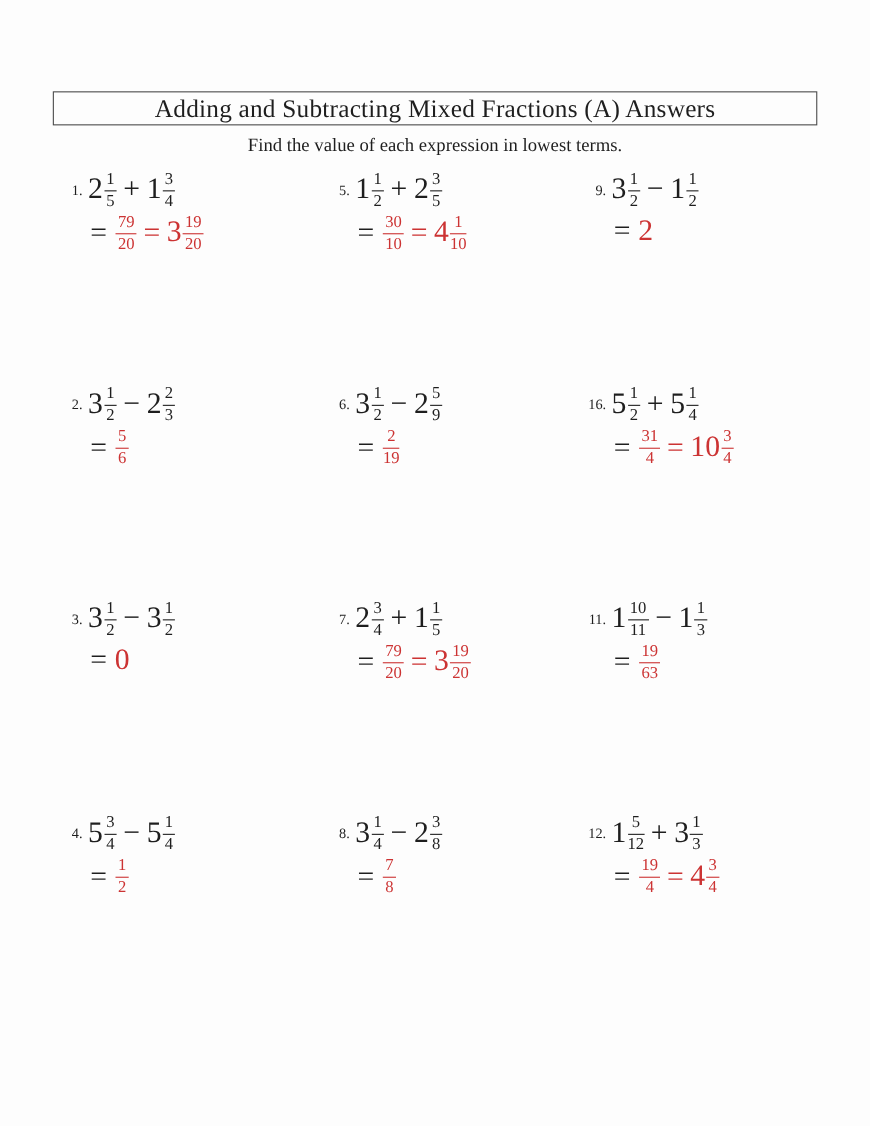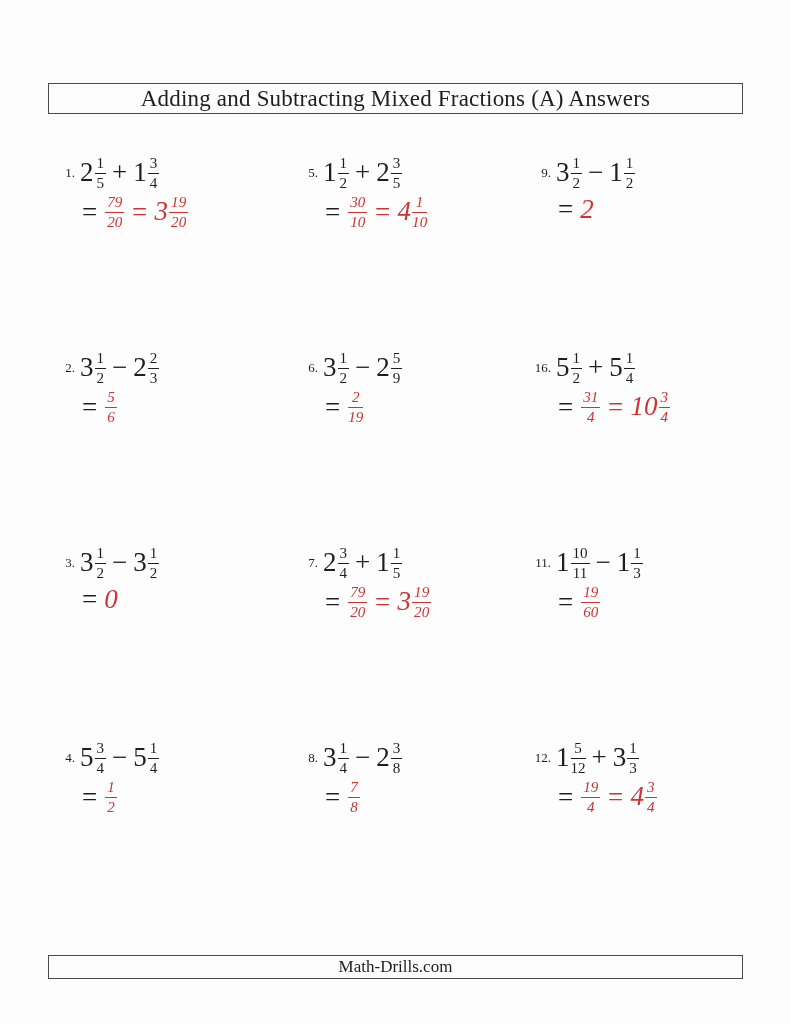--- a/index.html
+++ b/index.html
@@ -35,21 +35,21 @@
     flex:none; width:27px; text-align:right;
     font-size:13px; padding-top:10px; margin-right:5px;
   }
   .p-body { }
   .expr, .ans { font-size:27px; line-height:1.15; white-space:nowrap; }
   .ans { margin-top:3px; padding-left:2px; }
 
   .tok { display:inline-block; }
   .op { margin:0 6px; }
   .ans .op:first-child { margin-left:0; margin-right:7px; }
-  .red { color:var(--red, #cc3333);font-style:italic; }
+  .red { color:var(--red, #cc3333); }
 
   .mixed { display:inline-block; white-space:nowrap; }
   .whole { display:inline; }
   .frac {
     display:inline-block; vertical-align:-0.42em;
     text-align:center; font-size:0.56em; line-height:1.1;
     margin-left:1px;
   }
   .fn { display:block; border-bottom:1.5px solid currentColor; padding:0 2px 1px; }
   .fd { display:block; padding-top:1px; }
@@ -63,20 +63,21 @@
 </style>
 </head>
 <body>
 
 <div class="page">
 
   <div class="title-box">
     <span>Adding and Subtracting Mixed Fractions (A) Answers</span>
   </div>
 
+  <div class="subtitle">Find the value of each expression in lowest terms.</div>
 
   <div class="grid" id="problems-grid">
       <div class="problem">
         <span class="p-num">1.</span>
         <div class="p-body">
           <div class="expr"><span class="mixed"><span class="whole">2</span><span class="frac"><span class="fn">1</span><span class="fd">5</span></span></span><span class="tok op">+</span><span class="mixed"><span class="whole">1</span><span class="frac"><span class="fn">3</span><span class="fd">4</span></span></span></div>
           <div class="ans"><span class="tok op">=</span><span class="mixed red"><span class="frac"><span class="fn">79</span><span class="fd">20</span></span></span><span class="tok op red">=</span><span class="mixed red"><span class="whole">3</span><span class="frac"><span class="fn">19</span><span class="fd">20</span></span></span></div>
         </div>
       </div>
       <div class="problem">
@@ -125,21 +126,21 @@
         <span class="p-num">7.</span>
         <div class="p-body">
           <div class="expr"><span class="mixed"><span class="whole">2</span><span class="frac"><span class="fn">3</span><span class="fd">4</span></span></span><span class="tok op">+</span><span class="mixed"><span class="whole">1</span><span class="frac"><span class="fn">1</span><span class="fd">5</span></span></span></div>
           <div class="ans"><span class="tok op">=</span><span class="mixed red"><span class="frac"><span class="fn">79</span><span class="fd">20</span></span></span><span class="tok op red">=</span><span class="mixed red"><span class="whole">3</span><span class="frac"><span class="fn">19</span><span class="fd">20</span></span></span></div>
         </div>
       </div>
       <div class="problem">
         <span class="p-num">11.</span>
         <div class="p-body">
           <div class="expr"><span class="mixed"><span class="whole">1</span><span class="frac"><span class="fn">10</span><span class="fd">11</span></span></span><span class="tok op">−</span><span class="mixed"><span class="whole">1</span><span class="frac"><span class="fn">1</span><span class="fd">3</span></span></span></div>
-          <div class="ans"><span class="tok op">=</span><span class="mixed red"><span class="frac"><span class="fn">19</span><span class="fd">60</span></span></span></div>
+          <div class="ans"><span class="tok op">=</span><span class="mixed red"><span class="frac"><span class="fn">19</span><span class="fd">63</span></span></span></div>
         </div>
       </div>
       <div class="problem">
         <span class="p-num">4.</span>
         <div class="p-body">
           <div class="expr"><span class="mixed"><span class="whole">5</span><span class="frac"><span class="fn">3</span><span class="fd">4</span></span></span><span class="tok op">−</span><span class="mixed"><span class="whole">5</span><span class="frac"><span class="fn">1</span><span class="fd">4</span></span></span></div>
           <div class="ans"><span class="tok op">=</span><span class="mixed red"><span class="frac"><span class="fn">1</span><span class="fd">2</span></span></span></div>
         </div>
       </div>
       <div class="problem">
@@ -151,17 +152,14 @@
       </div>
       <div class="problem">
         <span class="p-num">12.</span>
         <div class="p-body">
           <div class="expr"><span class="mixed"><span class="whole">1</span><span class="frac"><span class="fn">5</span><span class="fd">12</span></span></span><span class="tok op">+</span><span class="mixed"><span class="whole">3</span><span class="frac"><span class="fn">1</span><span class="fd">3</span></span></span></div>
           <div class="ans"><span class="tok op">=</span><span class="mixed red"><span class="frac"><span class="fn">19</span><span class="fd">4</span></span></span><span class="tok op red">=</span><span class="mixed red"><span class="whole">4</span><span class="frac"><span class="fn">3</span><span class="fd">4</span></span></span></div>
         </div>
       </div>
     </div>
 
-  <div class="footer-box">
-    <span>Math-Drills.com</span>
-  </div>
 
 </div>
 
 </body></html>

